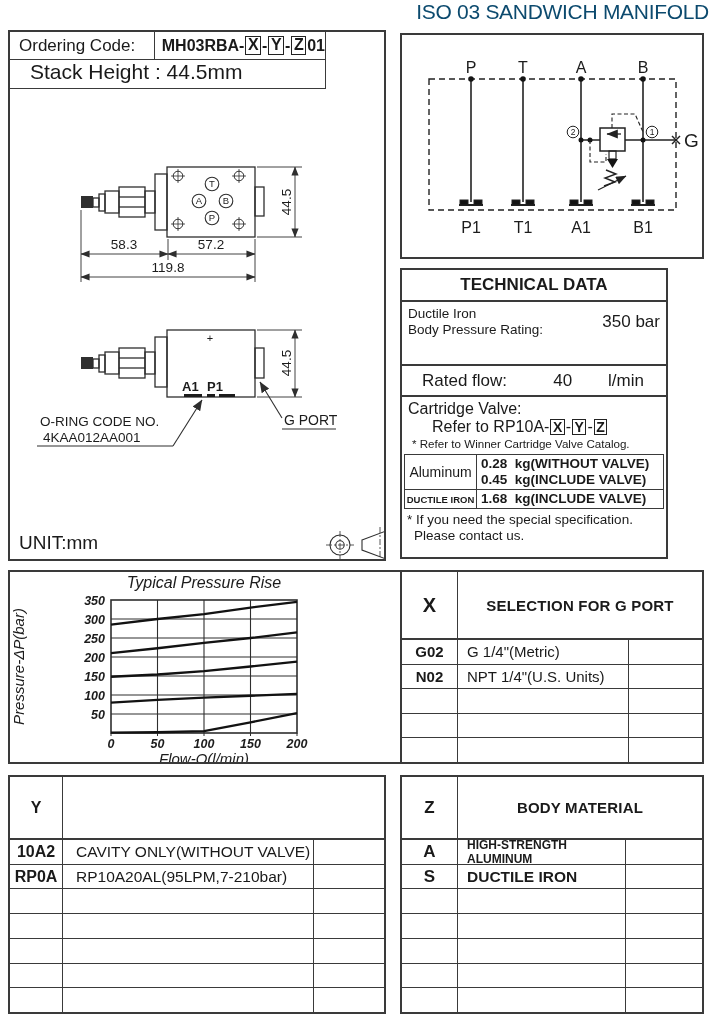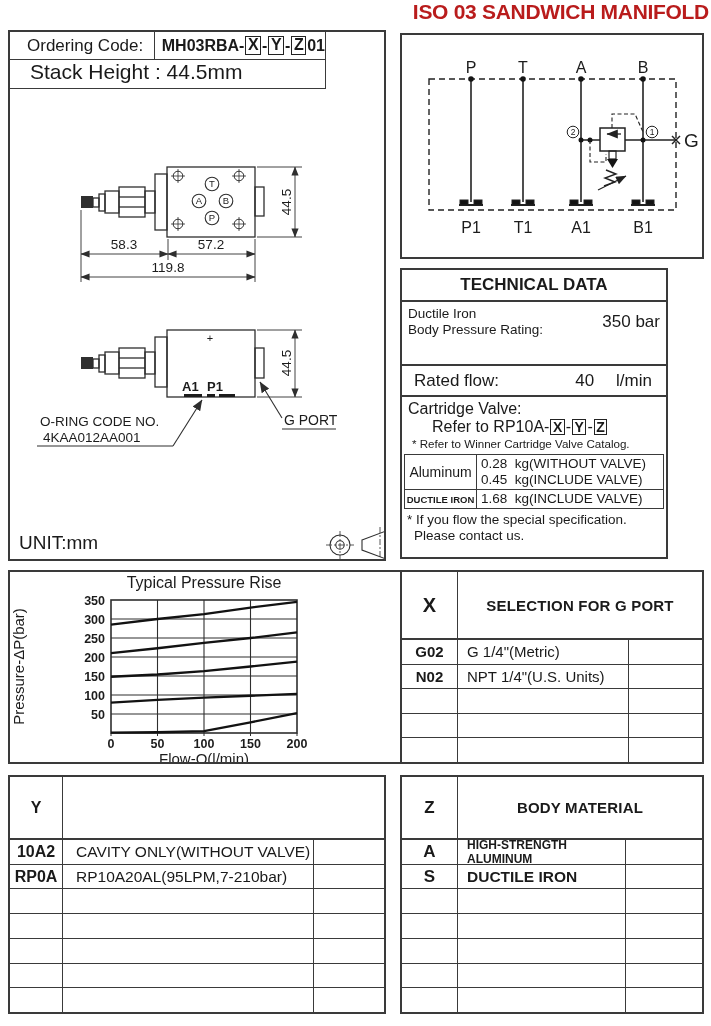--- a/index.html
+++ b/index.html
@@ -1,64 +1,64 @@
 <!DOCTYPE html>
 <html><head>
 <meta charset="utf-8">
 <style>
   html,body{margin:0;padding:0;}
   body{width:711px;height:1026px;position:relative;background:#ffffff;
        font-family:"Liberation Sans","DejaVu Sans",sans-serif;color:#1a1a1a;}
   .panel{position:absolute;border:2px solid #3a3a3a;background:#fff;box-sizing:border-box;}
   
-  #page-title{position:absolute;top:0px;right:2px;font-size:21px;font-weight:bold;color:#b91c1c;letter-spacing:-0.3px;}
+  #page-title{position:absolute;top:0px;right:2px;font-size:21px;font-weight:normal;color:#0c4a6e;letter-spacing:-0.3px;}
   
   #left-panel{left:8px;top:30px;width:378px;height:531px;}
   .ord-row{position:absolute;left:0;top:0;display:flex;box-sizing:border-box;background:#fff;
            border-right:1.6px solid #3a3a3a;border-bottom:1.6px solid #3a3a3a;width:316px;}
-  #ord-row1{height:28px;padding-left:8px;}
+  #ord-row1{height:28px;}
   #ord-row2{top:28px;height:29px;align-items:flex-start;padding-left:20px;font-size:21px;}
   .ord-label{width:151px;border-right:1.6px solid #3a3a3a;display:flex;align-items:center;
              padding-left:9px;font-size:17px;box-sizing:border-box;}
   .ord-code{flex:1;display:flex;align-items:center;padding-left:7px;font-size:16px;font-weight:bold;}
   .boxch{display:inline-block;border:1.6px solid #222;padding:0 1.5px;line-height:1.02;margin:0 1px;}
   #unit-label{position:absolute;left:9px;top:500px;font-size:19px;}
   svg text{font-family:"Liberation Sans","DejaVu Sans",sans-serif;fill:#1c1c1c;}
   .dwg-svg{position:absolute;left:0;top:0;}
   
   #td-panel{left:400px;top:268px;width:268px;height:291px;display:flex;flex-direction:column;}
   .td-title{height:30px;border-bottom:2px solid #3a3a3a;display:flex;align-items:center;justify-content:center;
             font-size:17px;font-weight:bold;}
   .td-ratings{height:64px;border-bottom:2px solid #3a3a3a;padding:3px 6px 0 6px;box-sizing:border-box;}
   .td-r1{display:flex;justify-content:space-between;align-items:baseline;}
   .td-r1 .lbl{font-size:13.5px;}
   .td-val{font-size:17px;}
   .td-r2{display:flex;justify-content:space-between;align-items:center;margin-top:1px;}
   .td-r2 .lbl{font-size:13.5px;line-height:16px;}
   .td-flow{height:31px;border-bottom:2px solid #3a3a3a;display:flex;align-items:center;
-           justify-content:space-between;padding:0 12px;box-sizing:border-box;font-size:17px;}
-  .td-flow .vals{display:flex;gap:22px;padding-right:2px;justify-content:center;}
+           justify-content:space-between;padding:0 20px;box-sizing:border-box;font-size:17px;}
+  .td-flow .vals{display:flex;gap:36px;padding-right:2px;justify-content:center;}
   .td-cart{padding:3px 6px 2px 6px;}
   .td-cart .l1{font-size:16px;}
   .td-cart .l2{font-size:16px;padding-left:24px;}
   .td-cart .l2 .boxch{border-width:1.4px;font-size:14px;font-weight:bold;}
   .td-note{font-size:11.6px;padding:1px 0 2px 4px;}
   .td-weights{margin:0 2px;border:1.6px solid #3a3a3a;}
   .tw-row{display:flex;border-bottom:1.6px solid #3a3a3a;}
   .tw-row:last-child{border-bottom:none;}
   .tw-mat{width:72px;border-right:1.6px solid #3a3a3a;display:flex;align-items:center;
           justify-content:center;box-sizing:border-box;text-align:center;}
   .tw-mat.m1{font-size:14px;}
   .tw-mat.m2{font-size:9.5px;font-weight:bold;}
   .tw-lines{flex:1;padding:1px 0 1px 4px;}
-  .tw-lines div{font-size:13.5px;line-height:16px;white-space:pre;}
+  .tw-lines div{font-size:13.5px;line-height:16px;white-space:pre;font-weight:bold;}
   .td-foot{padding:3px 0 0 5px;font-size:13.5px;line-height:16px;}
   .td-foot .f2{padding-left:7px;}
   
-  #chart-panel{left:8px;top:570px;width:432px;height:194px;}
+  #chart-panel{left:8px;top:570px;width:432px;height:194px;font-style:italic;}
   
   .sel-table{display:flex;flex-direction:column;}
   #x-panel{left:400px;top:570px;width:304px;height:194px;}
   #y-panel{left:8px;top:775px;width:378px;height:239px;}
   #z-panel{left:400px;top:775px;width:304px;height:239px;}
   .sel-head{display:flex;border-bottom:2px solid #3a3a3a;}
   #x-panel .sel-head{height:66px;}
   #y-panel .sel-head,#z-panel .sel-head{height:61px;}
   .sel-head .code{display:flex;align-items:center;justify-content:center;font-weight:bold;font-size:20px;
                   border-right:1.6px solid #3a3a3a;box-sizing:border-box;}
@@ -336,21 +336,21 @@
       </div>
     </div>
     <div class="tw-row">
       <div class="tw-mat m2">DUCTILE IRON</div>
       <div class="tw-lines">
         <div>1.68  kg(INCLUDE VALVE)</div>
       </div>
     </div>
   </div>
   <div class="td-foot">
-    <div>* If you flow the special specification.</div>
+    <div>* If you need the special specification.</div>
     <div class="f2">Please contact us.</div>
   </div>
 </div>
 
 <div id="chart-panel" class="panel">
   <svg id="chart-svg" width="374" height="190" viewBox="0 0 374 190">
       <text x="194" y="16" text-anchor="middle" style="font-size:16px">Typical Pressure Rise</text>
       <line x1="147.5" y1="28" x2="147.5" y2="161" stroke="#2e2e2e" stroke-width="1.1"></line>
       <line x1="194" y1="28" x2="194" y2="161" stroke="#2e2e2e" stroke-width="1.1"></line>
       <line x1="240.5" y1="28" x2="240.5" y2="161" stroke="#2e2e2e" stroke-width="1.1"></line>

